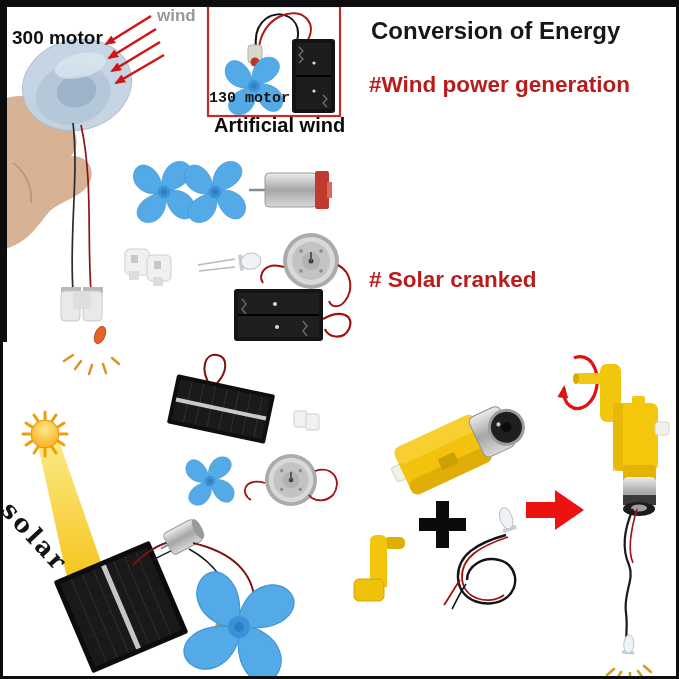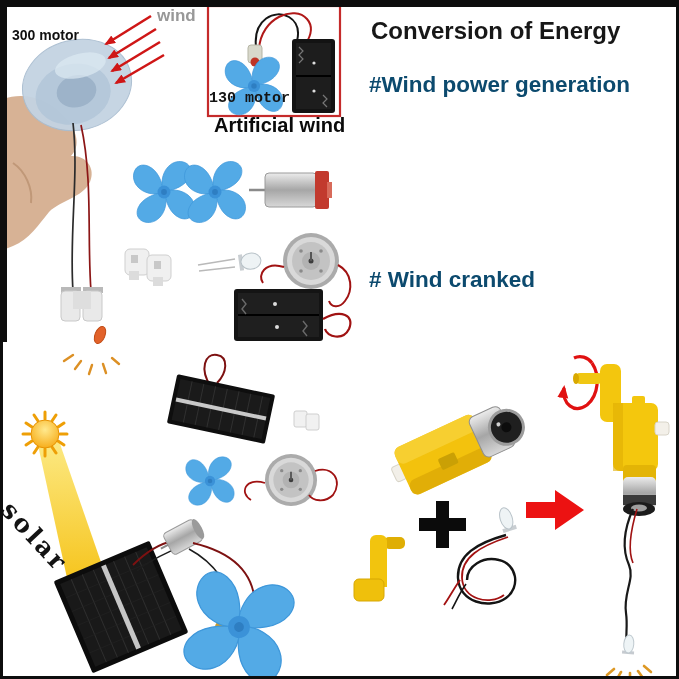--- a/index.html
+++ b/index.html
@@ -4,26 +4,26 @@
 <style>
   html,body{margin:0;padding:0;background:#fff;}
   .canvas{position:relative;width:679px;height:679px;background:#fff;overflow:hidden;
           font-family:"Liberation Sans",sans-serif;box-sizing:border-box;border:3px solid #0d0d0d;}
   .art{position:absolute;left:0;top:0;}
   .divider{position:absolute;background:#0d0d0d;}
   .div-h{left:0;top:339;width:679px;height:4px;}
   .div-v-top{left:343;top:0;width:4px;height:339px;}
   .div-v-bot{left:348;top:343;width:4px;height:336px;}
   .lbl{position:absolute;font-weight:bold;white-space:nowrap;line-height:1.05;}
-  .lbl-300{left:9px;top:25px;font-size:14px;color:#101010;}
+  .lbl-300{left:9px;top:25px;font-size:19px;color:#101010;}
   .lbl-wind{left:154px;top:4px;font-size:17px;color:#989898;}
   .lbl-130{left:206px;top:88px;font-size:15px;color:#141414;font-family:Liberation Mono, monospace;}
   .lbl-artwind{left:211px;top:112px;font-size:20px;color:#0a0a0a;}
   .info-title{left:368px;top:15px;font-size:24px;color:#171717;}
-  .info-item{position:absolute;left:366px;font-size:22.5px;font-weight:bold;color:#0c4a6e;white-space:nowrap;}
+  .info-item{position:absolute;left:366px;font-size:22.5px;font-weight:bold;color:#b91c1c;white-space:nowrap;}
   .item0{top:69px;} .item1{top:171px;} .item2a{top:264px;} .item2b{left:388px;top:302px;}
   .lbl-solar{left:12px;top:494px;font-size:25px;font-family:"DejaVu Serif",serif;
              color:#131313;letter-spacing:3px;transform:rotate(47deg);transform-origin:left top;}
 </style>
 </head>
 <body>
 
 <div class="canvas">
 
   <svg class="art" width="679" height="679" viewBox="0 0 679 679">
@@ -330,16 +330,16 @@
   <div class="divider div-v-top"></div>
   <div class="divider div-v-bot"></div>
 
   <span class="lbl lbl-300">300 motor</span>
   <span class="lbl lbl-wind">wind</span>
   <span class="lbl lbl-130">130 motor</span>
   <span class="lbl info-title">Conversion of Energy</span>
 
   <span class="lbl lbl-artwind">Artificial wind</span>
   <span class="info-item item0">#Wind power generation</span>
-  <span class="info-item item2a"># Wind cranked</span>
+  <span class="info-item item2a"># Solar cranked</span>
 
   <span class="lbl lbl-solar">solar</span>
 </div>
 
 </body></html>

